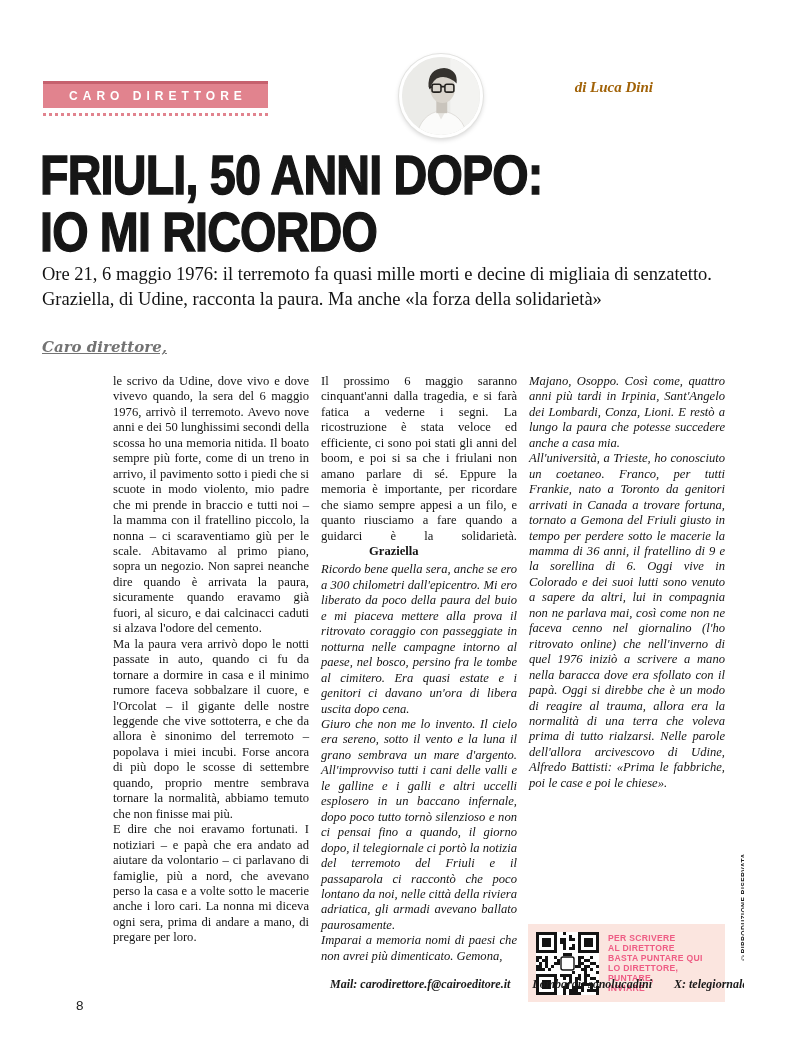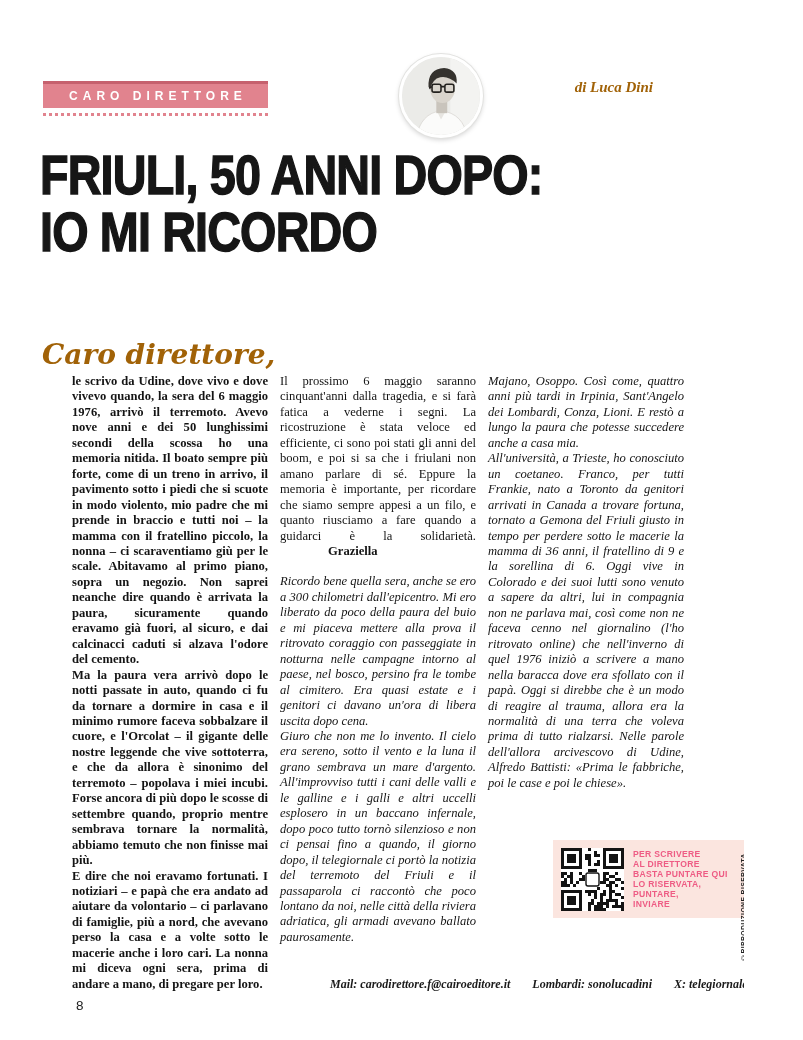--- a/index.html
+++ b/index.html
@@ -21,29 +21,29 @@
 
   
   .title-line{position:absolute;left:40px;font-family:"Liberation Sans",sans-serif;font-weight:700;
          font-size:55px;letter-spacing:-1px;color:#161616;-webkit-text-stroke:1.4px #161616;
          transform:scaleX(.85);transform-origin:left top;white-space:nowrap;line-height:1;}
   .title-1{top:148px;}
   .title-2{top:205px;}
   .standfirst{position:absolute;left:42px;top:262px;width:745px;font-size:18.5px;line-height:25px;color:#131313;}
 
   .salutation{position:absolute;left:42px;top:338px;font-family:"DejaVu Serif",serif;
-         font-size:28px;font-style:italic;font-weight:700;color:#a16207;}
+         font-size:15px;font-style:italic;font-weight:700;color:#737373;text-decoration:underline;}
 
   
   .columns{position:absolute;left:42px;top:374px;width:684px;display:flex;gap:12px;align-items:flex-start;}
   .col{width:196px;font-size:12.6px;line-height:15.45px;text-align:justify;color:#141414;
        text-justify:inter-word;}
-  .col-1{margin-left:30px;font-weight:bold;}
+  .col-1{margin-left:71px;}
   .para{margin:0;}
-  .para.gap{margin-top:15px;font-family:Liberation Serif, serif;}
+  .para.gap{margin-top:3px;font-family:Liberation Serif, serif;}
   .seg-roman{font-style:normal;}
   .seg-italic{font-style:italic;}
   .seg-bold{font-weight:700;margin-left:48px;}
 
   
   .qr-box{margin-top:26px;background:#fbe5df;height:78px;display:flex;align-items:center;
           gap:9px;padding:0 4px 0 8px;box-sizing:border-box;}
   .qr-code{width:63px;height:63px;background:#ffffff;flex:0 0 auto;display:flex;align-items:center;justify-content:center;}
   .qr-text{font-family:"Liberation Sans",sans-serif;font-size:8.6px;font-weight:700;color:#ee5c84;
           line-height:10px;letter-spacing:.3px;text-align:left;}
@@ -89,42 +89,44 @@
         <line x1="38.5" y1="38" x2="35" y2="40" stroke="#23211e" stroke-width="1.6"></line>
       </g>
     </svg>
   </div>
 
   <div class="byline">di Luca Dini</div>
 
   <div class="title-line title-1">FRIULI, 50 ANNI DOPO:</div>
   <div class="title-line title-2">IO MI RICORDO</div>
 
+  <div class="standfirst">Ore 21, 6 maggio 1976: il terremoto fa quasi mille morti e decine di migliaia di senzatetto. Graziella, di Udine, racconta la paura. Ma anche «la forza della solidarietà»</div>
 
   <div class="salutation">Caro direttore,</div>
 
   <div class="columns">
     <div class="col col-1">
         <p class="para"><span class="seg-roman">le scrivo da Udine, dove vivo e dove vivevo quando, la sera del 6 maggio 1976, arrivò il terremoto. Avevo nove anni e dei 50 lunghissimi secondi della scossa ho una memoria nitida. Il boato sempre più forte, come di un treno in arrivo, il pavimento sotto i piedi che si scuote in modo violento, mio padre che mi prende in braccio e tutti noi – la mamma con il fratellino piccolo, la nonna – ci scaraventiamo giù per le scale. Abitavamo al primo piano, sopra un negozio. Non saprei neanche dire quando è arrivata la paura, sicuramente quando eravamo già fuori, al sicuro, e dai calcinacci caduti si alzava l'odore del cemento.</span></p>
         <p class="para"><span class="seg-roman">Ma la paura vera arrivò dopo le notti passate in auto, quando ci fu da tornare a dormire in casa e il minimo rumore faceva sobbalzare il cuore, e l'Orcolat – il gigante delle nostre leggende che vive sottoterra, e che da allora è sinonimo del terremoto – popolava i miei incubi. Forse ancora di più dopo le scosse di settembre quando, proprio mentre sembrava tornare la normalità, abbiamo temuto che non finisse mai più.</span></p>
         <p class="para"><span class="seg-roman">E dire che noi eravamo fortunati. I notiziari – e papà che era andato ad aiutare da volontario – ci parlavano di famiglie, più a nord, che avevano perso la casa e a volte sotto le macerie anche i loro cari. La nonna mi diceva ogni sera, prima di andare a mano, di pregare per loro.</span></p>
       </div>
     <div class="col">
         <p class="para"><span class="seg-roman">Il prossimo 6 maggio saranno cinquant'anni dalla tragedia, e si farà fatica a vederne i segni. La ricostruzione è stata veloce ed efficiente, ci sono poi stati gli anni del boom, e poi si sa che i friulani non amano parlare di sé. Eppure la memoria è importante, per ricordare che siamo sempre appesi a un filo, e quanto riusciamo a fare quando a guidarci è la solidarietà. </span><span class="seg-bold">Graziella</span></p>
         <p class="para gap"><span class="seg-italic">Ricordo bene quella sera, anche se ero a 300 chilometri dall'epicentro. Mi ero liberato da poco della paura del buio e mi piaceva mettere alla prova il ritrovato coraggio con passeggiate in notturna nelle campagne intorno al paese, nel bosco, persino fra le tombe al cimitero. Era quasi estate e i genitori ci davano un'ora di libera uscita dopo cena.</span></p>
         <p class="para"><span class="seg-italic">Giuro che non me lo invento. Il cielo era sereno, sotto il vento e la luna il grano sembrava un mare d'argento. All'improvviso tutti i cani delle valli e le galline e i galli e altri uccelli esplosero in un baccano infernale, dopo poco tutto tornò silenzioso e non ci pensai fino a quando, il giorno dopo, il telegiornale ci portò la notizia del terremoto del Friuli e il passaparola ci raccontò che poco lontano da noi, nelle città della riviera adriatica, gli armadi avevano ballato paurosamente.</span></p>
+        <p class="para"><span class="seg-italic">Imparai a memoria nomi di paesi che non avrei più dimenticato. Gemona,</span></p>
       </div>
     <div class="col">
 
     <p class="para"><span class="seg-italic">Majano, Osoppo. Così come, quattro anni più tardi in Irpinia, Sant'Angelo dei Lombardi, Conza, Lioni. E restò a lungo la paura che potesse succedere anche a casa mia.</span></p>
         <p class="para"><span class="seg-italic">All'università, a Trieste, ho conosciuto un coetaneo. Franco, per tutti Frankie, nato a Toronto da genitori arrivati in Canada a trovare fortuna, tornato a Gemona del Friuli giusto in tempo per perdere sotto le macerie la mamma di 36 anni, il fratellino di 9 e la sorellina di 6. Oggi vive in Colorado e dei suoi lutti sono venuto a sapere da altri, lui in compagnia non ne parlava mai, così come non ne faceva cenno nel giornalino (l'ho ritrovato online) che nell'inverno di quel 1976 iniziò a scrivere a mano nella baracca dove era sfollato con il papà. Oggi si direbbe che è un modo di reagire al trauma, allora era la normalità di una terra che voleva prima di tutto rialzarsi. Nelle parole dell'allora arcivescovo di Udine, Alfredo Battisti: «Prima le fabbriche, poi le case e poi le chiese».</span></p>
       </div>
   </div>
 
-  <div style="position:absolute;left:528px;top:840px;width:197px;margin-left:25px;">
+  <div style="position:absolute;left:528px;top:924px;width:197px;">
     <div class="qr-box" style="margin-top:0;">
       <div class="qr-code">
           <svg width="63" height="63" viewBox="0 0 63 63">
             <rect x="0" y="0" width="3" height="3" fill="#131313"></rect>
             <rect x="3" y="0" width="3" height="3" fill="#131313"></rect>
             <rect x="6" y="0" width="3" height="3" fill="#131313"></rect>
             <rect x="9" y="0" width="3" height="3" fill="#131313"></rect>
             <rect x="12" y="0" width="3" height="3" fill="#131313"></rect>
             <rect x="15" y="0" width="3" height="3" fill="#131313"></rect>
             <rect x="18" y="0" width="3" height="3" fill="#131313"></rect>
@@ -324,21 +326,21 @@
             <rect x="39" y="60" width="3" height="3" fill="#131313"></rect>
             <rect x="42" y="60" width="3" height="3" fill="#131313"></rect>
             <rect x="60" y="60" width="3" height="3" fill="#131313"></rect>
             <rect x="25" y="25" width="13" height="13" rx="2" fill="none" stroke="#131313" stroke-width="1.4"></rect>
           </svg>
         </div>
       <div class="qr-text">
           <div class="qr-line">PER SCRIVERE</div>
           <div class="qr-line">AL DIRETTORE</div>
           <div class="qr-line">BASTA PUNTARE QUI</div>
-          <div class="qr-line">LO RISERVATA,</div>
+          <div class="qr-line">LO DIRETTORE,</div>
           <div class="qr-line">PUNTARE,</div>
           <div class="qr-line">INVIARE</div>
         </div>
     </div>
   </div>
 
   <div class="footer">
     <span>Mail: carodirettore.f@cairoeditore.it</span>
     <span>Lombardi: sonolucadini</span>
     <span>X: telegiornale</span>

